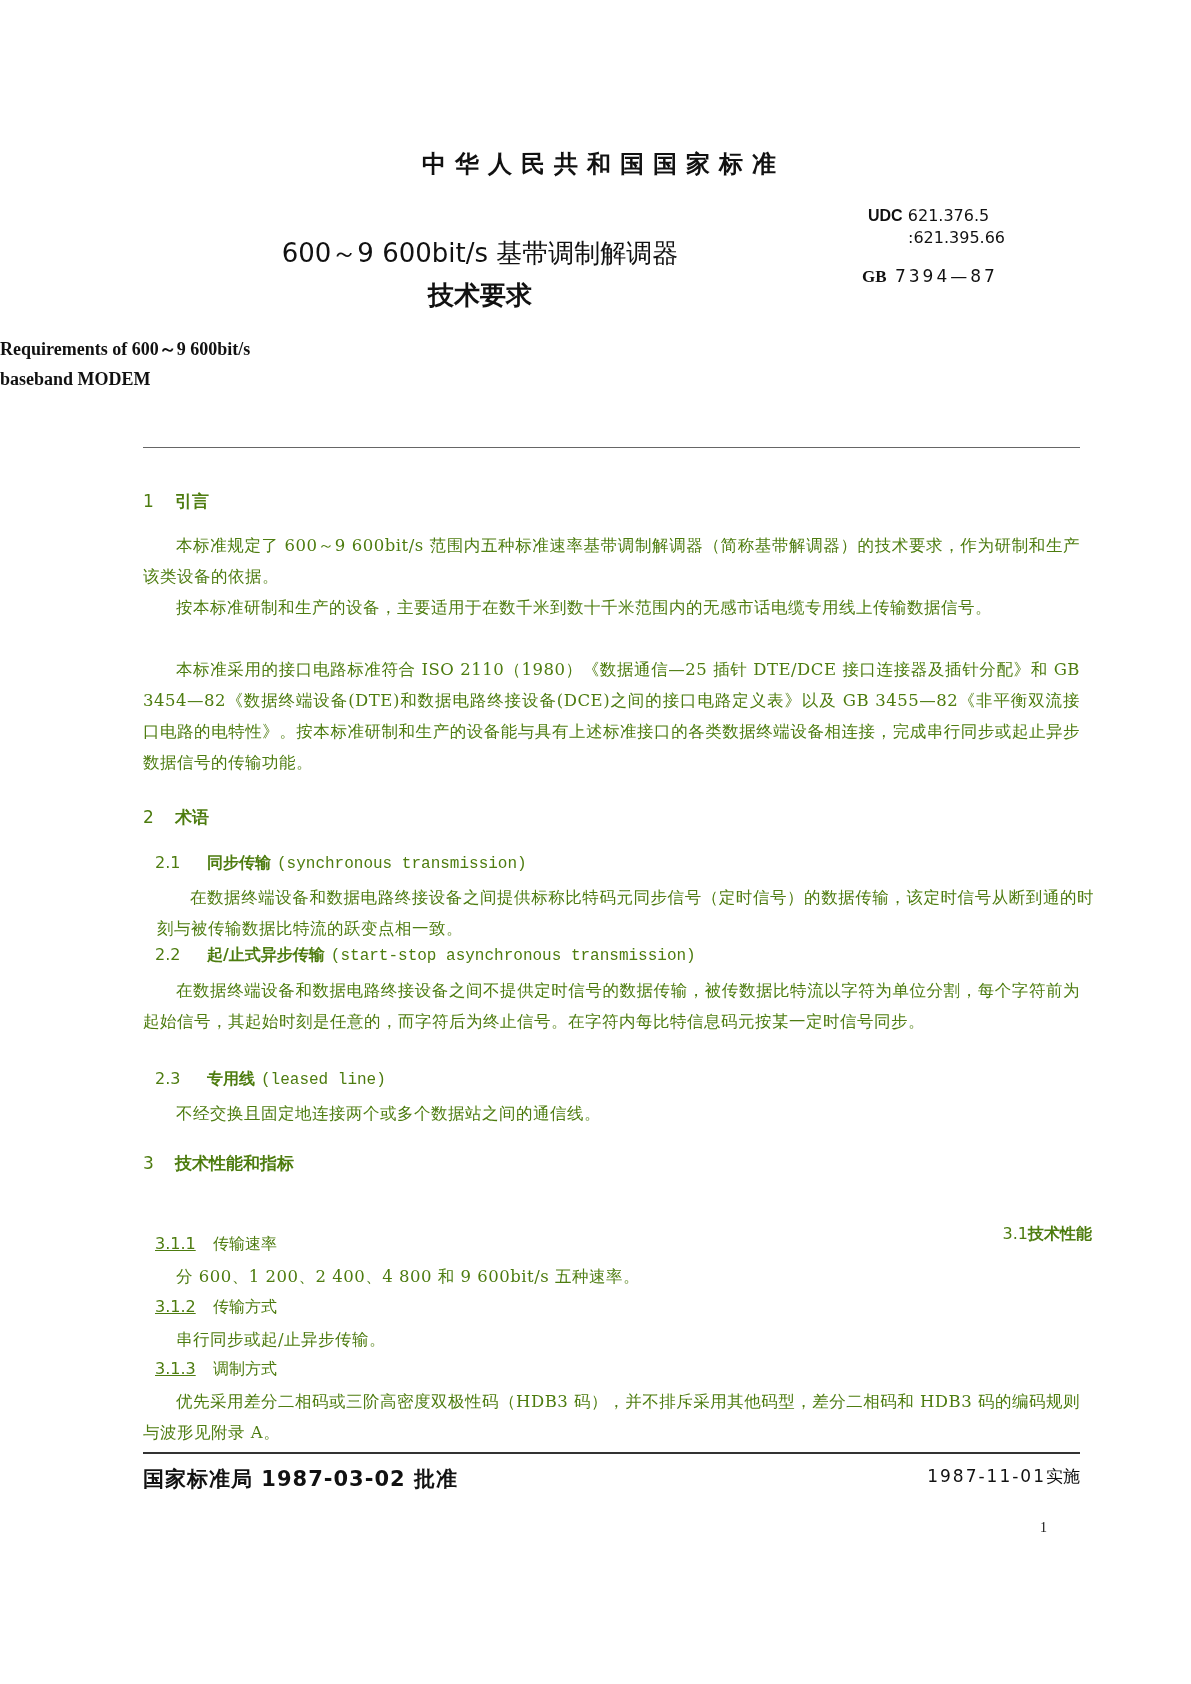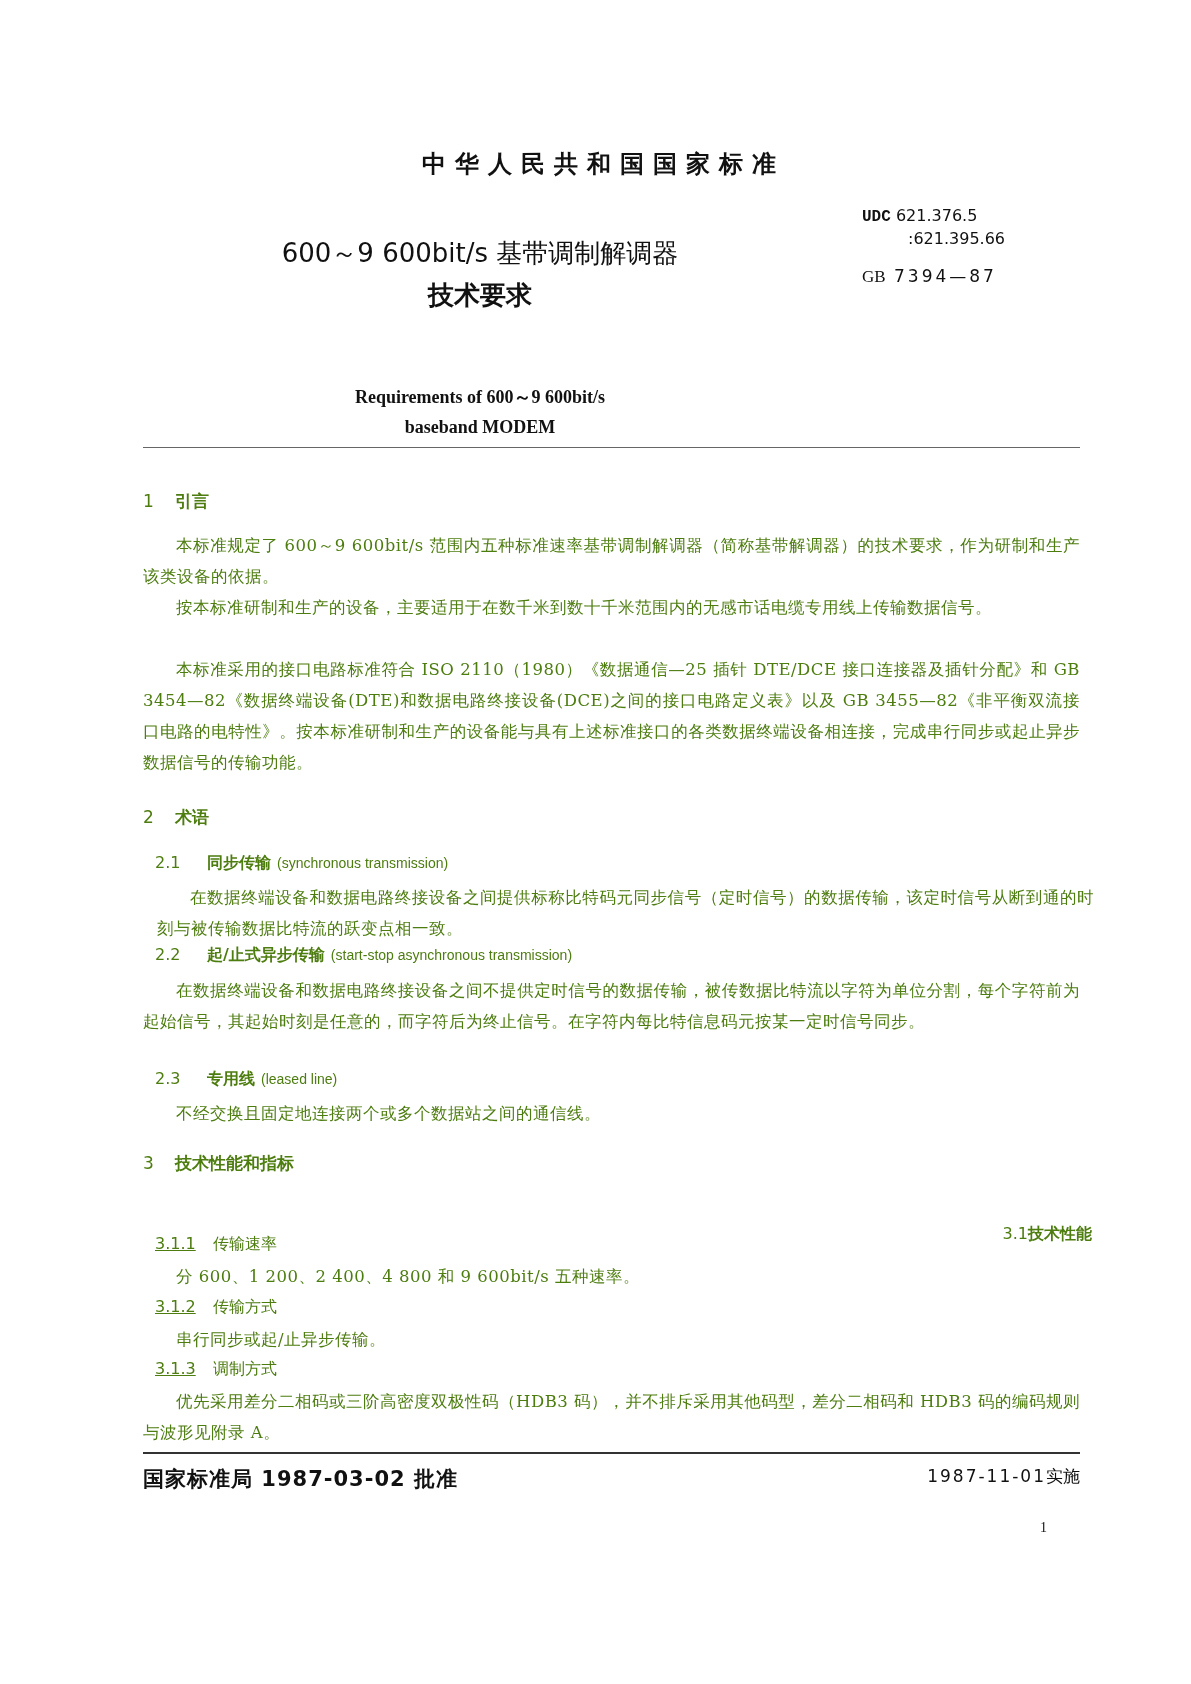--- a/index.html
+++ b/index.html
@@ -6,38 +6,38 @@
     body {
       width: 1191px; height: 1684px; background: #ffffff; color: #111;
       font-family: "DejaVu Serif", "Liberation Serif", serif;
       position: relative; overflow: hidden;
     }
     .abs { position: absolute; }
     .std-header { left: 0; width: 1191px; top: 148px; text-align: center; font-family: "DejaVu Sans", sans-serif; font-weight: bold; font-size: 24px; letter-spacing: 9px; padding-left: 8px; }
     .title { left: 0; width: 960px; text-align: center; font-family: "DejaVu Sans", sans-serif; font-size: 26px; }
     .title1 { top: 236px; }
     .title2 { top: 278px; font-weight: bold; }
-    .en-title { left: 0; width: 960px; text-align: center; font-family: "Liberation Serif", serif; font-weight: bold; font-size: 18px; margin-top: 48px; }
+    .en-title { left: 0; width: 960px; font-family: "Liberation Serif", serif; font-weight: bold; font-size: 18px; }
     .en1 { top: 337px; }
     .en2 { top: 369px; }
     .udc { left: 862px; top: 205px; font-size: 16px; line-height: 22px; font-family: "DejaVu Sans", sans-serif; }
-    .udc .lbl { font-family: Liberation Mono, monospace; font-weight: bold; }
+    .udc .lbl { font-family: Liberation Sans, sans-serif; font-weight: bold; margin-left: 6px; }
     .udc .v2 { padding-left: 46px; }
     .gb { left: 862px; top: 266px; font-size: 17px; font-family: "DejaVu Sans", sans-serif; letter-spacing: 3px; }
-    .gb .lbl { font-family: "Liberation Serif", serif; font-weight: normal; letter-spacing: 0; margin-top: 36px; }
+    .gb .lbl { font-family: "Liberation Serif", serif; font-weight: bold; letter-spacing: 0; margin-top: 36px; }
     .rule { left: 143px; width: 937px; height: 0; border-top: 1.5px solid #333; }
     .rule-top { top: 447px; border-top-width: 1px; border-color: #666; }
     .rule-bottom { top: 1452px; border-top-width: 2px; }
     .body-text { left: 143px; width: 937px; font-family: "DejaVu Serif", serif; font-size: 16.5px; color: #4d7c0f; }
     .h1 { font-family: "DejaVu Sans", sans-serif; font-weight: bold; font-size: 17px; }
     .h1 .num { font-weight: normal; display: inline-block; width: 32px; }
     .h2 { font-family: "DejaVu Sans", sans-serif; font-size: 16px; padding-left: 12px; }
     .h2 .num { display: inline-block; width: 52px; }
     .h2 .t { font-weight: bold; }
-    .h2 .en { font-family: Liberation Sans, sans-serif; font-weight: normal; font-size: 14px; margin-left: 6px; }
+    .h2 .en { font-family: Liberation Mono, monospace; font-weight: normal; font-size: 16px; margin-left: 6px; }
     .h3 { font-family: "DejaVu Sans", sans-serif; font-size: 16px; padding-left: 12px; }
     .h3 .num { display: inline-block; width: 58px; text-decoration: underline; }
     .p { line-height: 31px; text-indent: 2em; text-align: justify; letter-spacing: 0.5px; }
     .footer-left { left: 143px; top: 1465px; font-family: "DejaVu Sans", sans-serif; font-weight: bold; font-size: 21px; letter-spacing: 1px; }
     .footer-right { left: 820px; width: 260px; top: 1465px; text-align: right; font-family: "DejaVu Sans", sans-serif; font-size: 17px; letter-spacing: 2px; }
     .footer-right .b { font-weight: normal; letter-spacing: 0; }
     .pageno { left: 1040px; top: 1520px; font-size: 14px; font-family: "Liberation Serif", serif; }
   </style>
 </head>
 <body>

